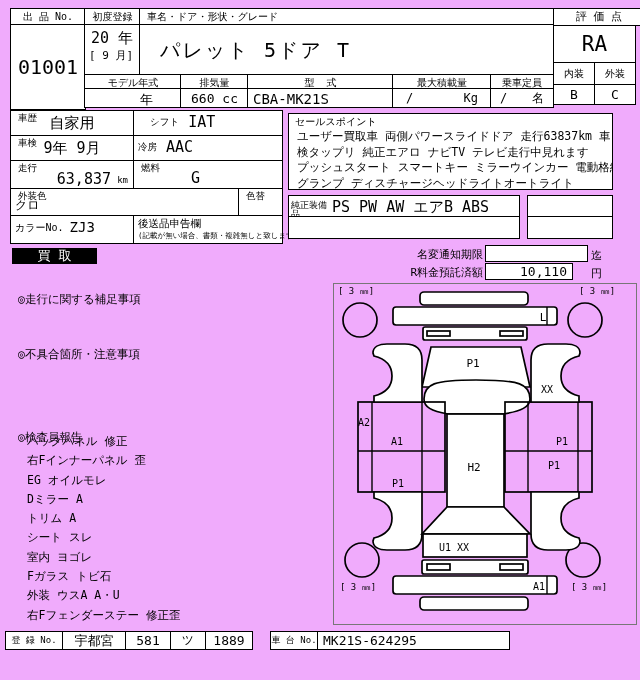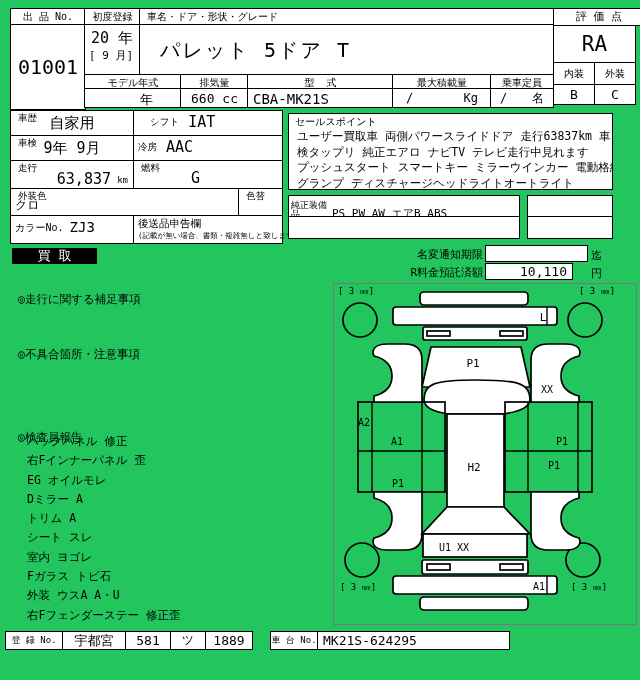--- a/index.html
+++ b/index.html
@@ -1,18 +1,18 @@
 <!DOCTYPE html>
 <html><head>
 <meta charset="utf-8">
 <style>
   * { margin:0; padding:0; box-sizing:border-box; }
   html,body { width:640px; height:680px; background:#fff; }
   body { font-family:"DejaVu Sans Mono","DejaVu Sans","Liberation Sans",sans-serif; color:#000; }
-  #sheet { position:relative; width:640px; height:680px; background:#22c55e; overflow:hidden; }
+  #sheet { position:relative; width:640px; height:680px; background:#f0abfc; overflow:hidden; }
   .cell { position:absolute; border:1.5px solid #000; background:#fff; }
   .nob  { position:absolute; background:transparent; }
   .hdr  { font-size:10px; text-align:center; line-height:15px; }
   .cl   { position:absolute; top:1px; left:7px; font-size:9.5px; line-height:11px; }
   .ctr  { display:flex; align-items:center; justify-content:center; }
   .slash{ display:flex; align-items:center; justify-content:space-between; font-size:12px; padding:0 13px; }
   .inline-lv { display:flex; align-items:flex-start; padding-top:2px; padding-left:4px; }
   .inline-lv .cl2 { font-size:9.5px; margin-top:3px; }
   .inline-lv .v  { font-size:15px; margin-left:9px; line-height:18px; }
   .badge { background:#000; color:#fff; font-size:13px; text-align:center; line-height:16px; letter-spacing:8px; text-indent:8px; }
@@ -113,21 +113,21 @@
   <div class="cell" style="left:288px;top:113px;width:325px;height:77px;overflow:hidden;">
     <div style="font-size:10px;padding:1px 0 0 6px;">セールスポイント</div>
     <div class="sales-line">ユーザー買取車 両側パワースライドドア 走行63837km 車</div>
     <div class="sales-line">検タップリ 純正エアロ ナビTV テレビ走行中見れます</div>
     <div class="sales-line">プッシュスタート スマートキー ミラーウインカー 電動格納ドアミラー フォ</div>
     <div class="sales-line">グランプ ディスチャージヘッドライトオートライト</div>
   </div>
 
   <div class="cell" style="left:288px;top:195px;width:232px;height:23px;">
     <span style="position:absolute;left:2px;top:5px;font-size:9px;width:40px;line-height:9px;">純正装備品</span>
-    <div style="font-size:11px;padding:2px 0 0 43px;white-space:nowrap;margin-top:8px;">PS PW AW エアB ABS</div>
+    <div style="font-size:15px;padding:2px 0 0 43px;white-space:nowrap;">PS PW AW エアB ABS</div>
   </div>
   <div class="cell" style="left:288px;top:216px;width:232px;height:23px;"></div>
   <div class="cell" style="left:527px;top:195px;width:86px;height:23px;"></div>
   <div class="cell" style="left:527px;top:216px;width:86px;height:23px;"></div>
 
   <div class="nob badge" style="left:12px;top:248px;width:85px;height:16px;">買取</div>
 
   <div class="nob rlabel" style="left:363px;top:247px;width:120px;">名変通知期限</div>
   <div class="cell" style="left:485px;top:245px;width:103px;height:17px;border-width:1px;"></div>
   <div class="nob suffix" style="left:591px;top:248px;">迄</div>

